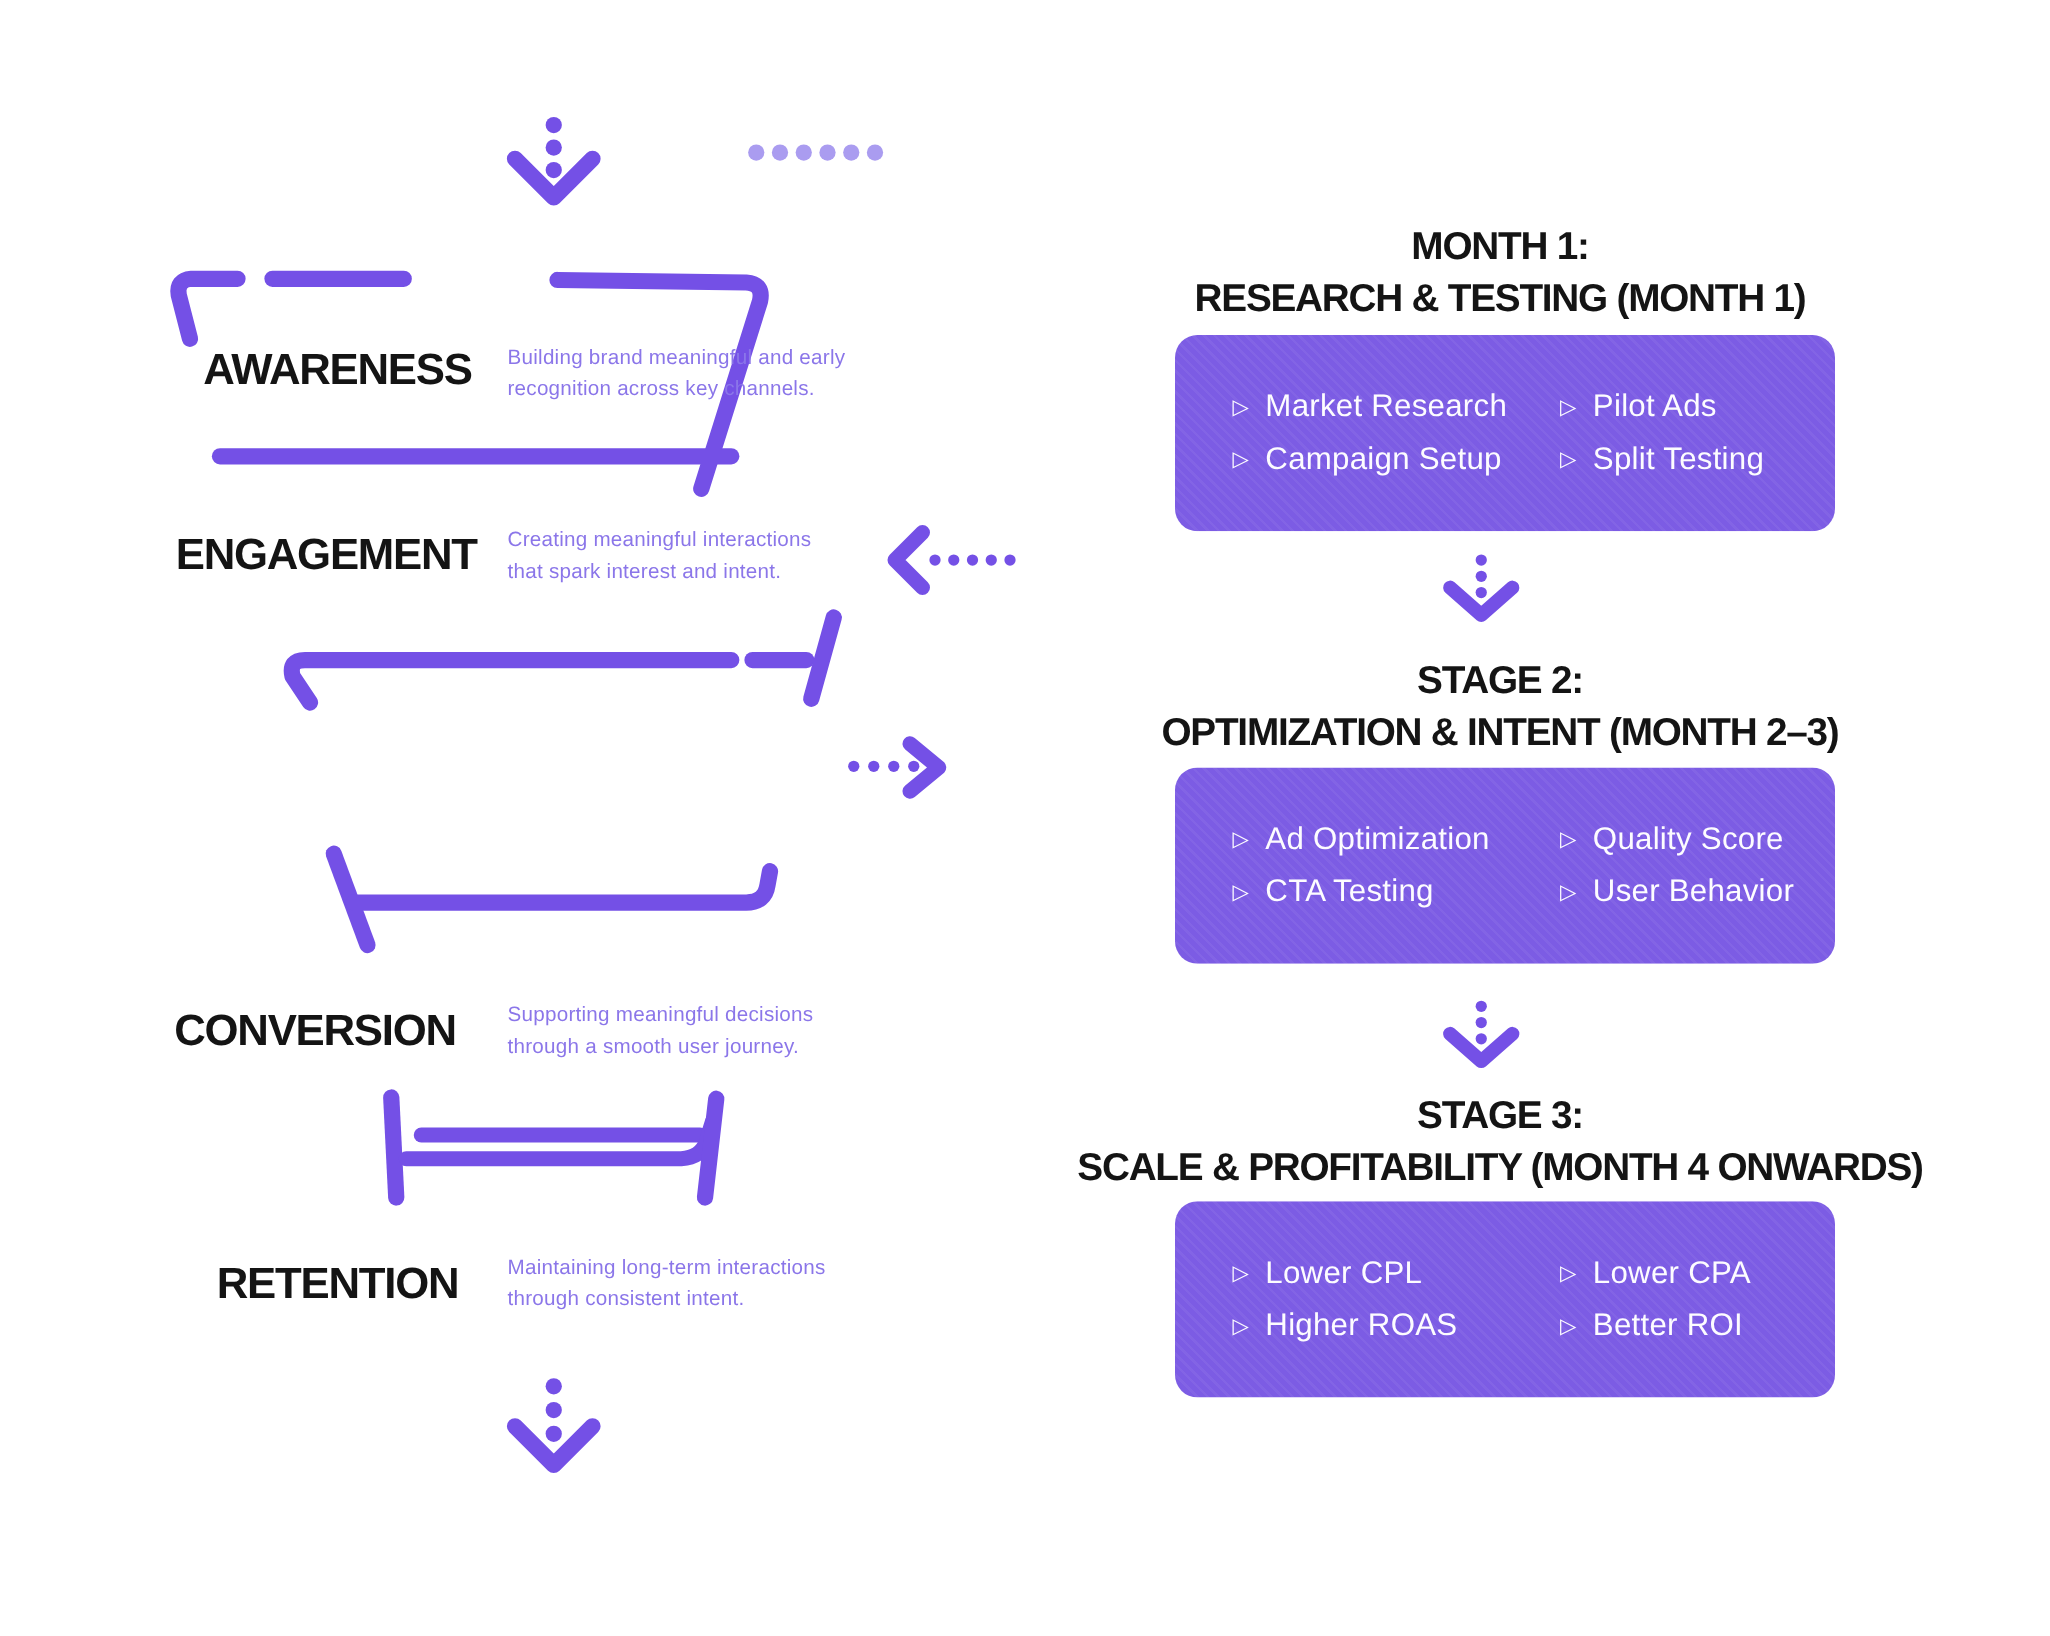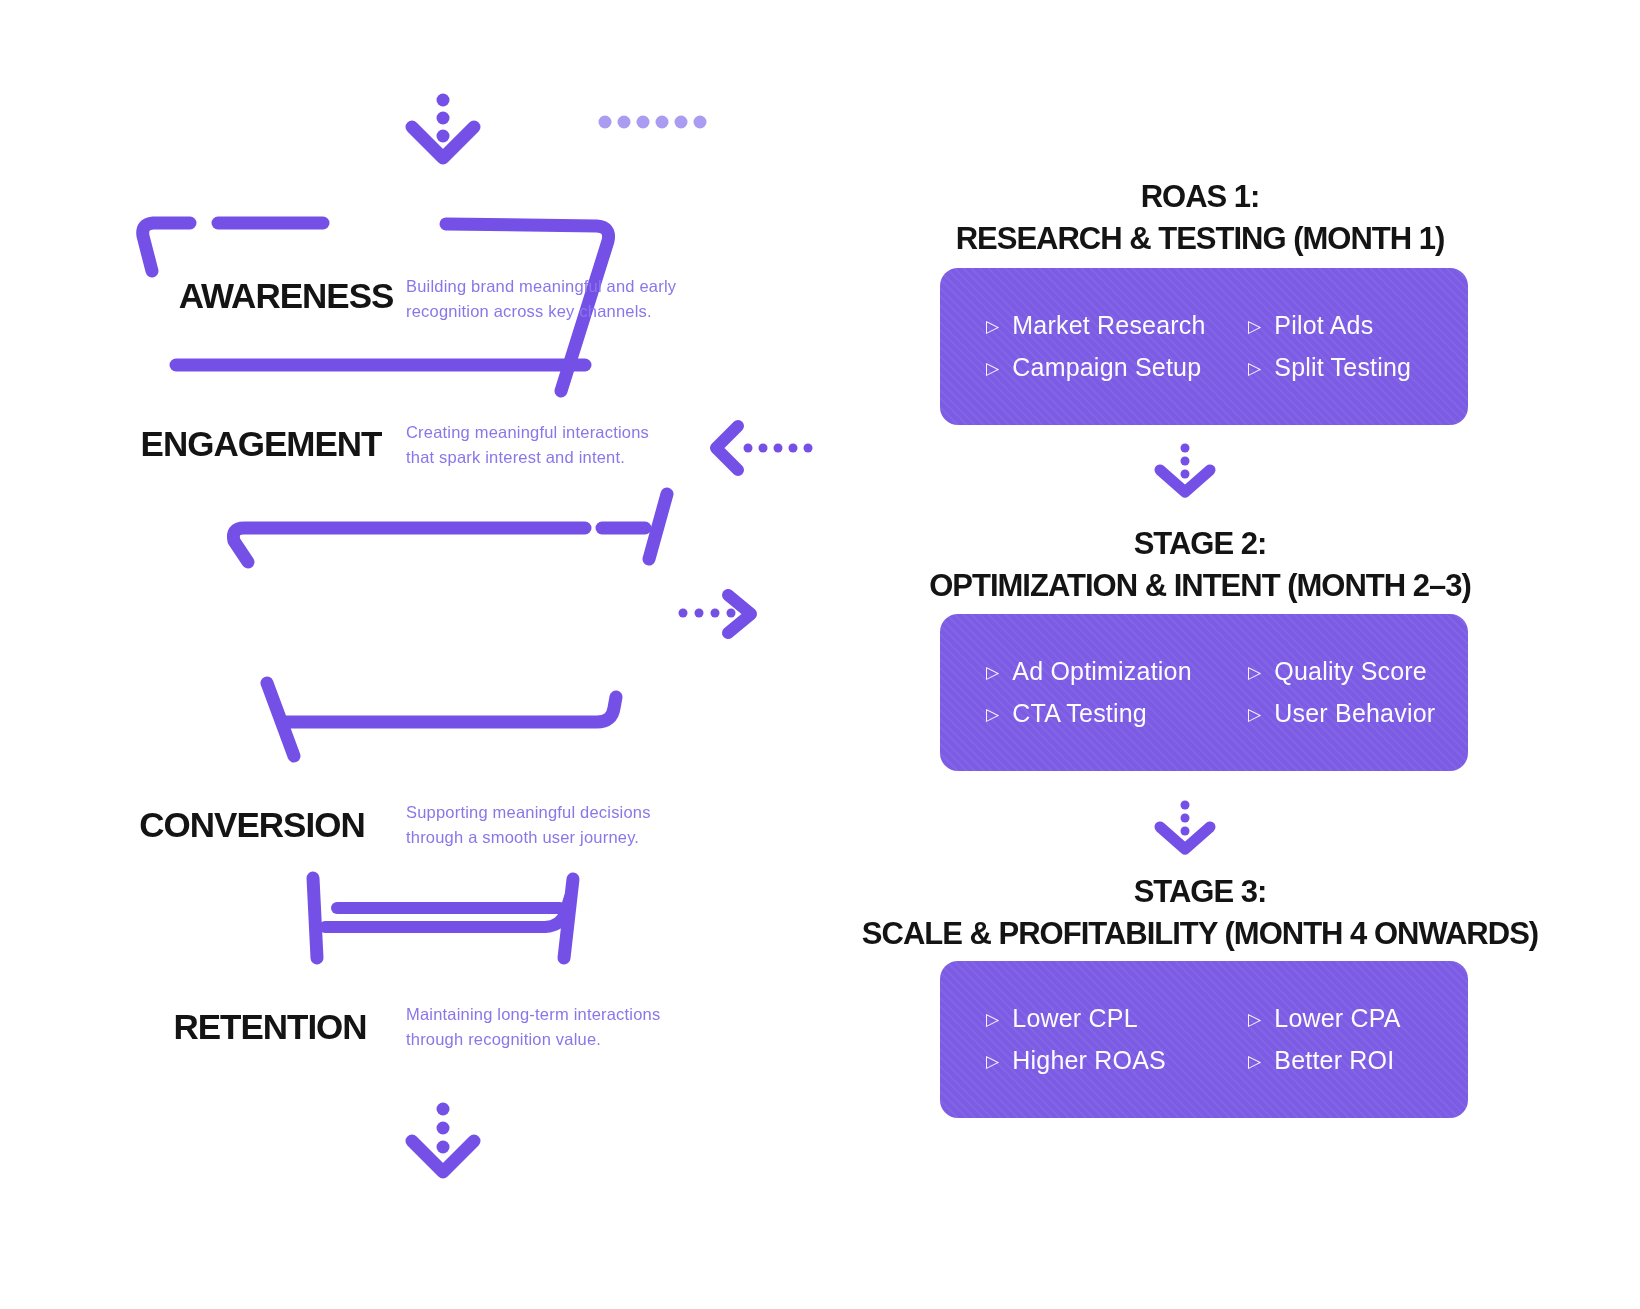--- a/index.html
+++ b/index.html
@@ -126,21 +126,21 @@
     </g>
 
     <g>
       <circle class="dot" cx="1185" cy="805" r="4.5"></circle>
       <circle class="dot" cx="1185" cy="818" r="4.5"></circle>
       <circle class="dot" cx="1185" cy="831" r="4.5"></circle>
       <path class="chev" stroke-width="11" d="M1160,827 L1185,849 L1210,827"></path>
     </g>
   </svg>
 
-  <div class="flabel" style="left:286px;top:296px">AWARENESS</div>
+  <div class="flabel" style="left:270px;top:296px">AWARENESS</div>
   <div class="fdesc" style="left:406px;top:274px">
     <div>Building brand meaningful and early</div>
     <div>recognition across key channels.</div>
   </div>
 
   <div class="flabel" style="left:261px;top:444px">ENGAGEMENT</div>
   <div class="fdesc" style="left:406px;top:420px">
     <div>Creating meaningful interactions</div>
     <div>that spark interest and intent.</div>
   </div>
@@ -148,25 +148,25 @@
 
   <div class="flabel" style="left:252px;top:825px">CONVERSION</div>
   <div class="fdesc" style="left:406px;top:800px">
     <div>Supporting meaningful decisions</div>
     <div>through a smooth user journey.</div>
   </div>
 
   <div class="flabel" style="left:270px;top:1027px">RETENTION</div>
   <div class="fdesc" style="left:406px;top:1002px">
     <div>Maintaining long-term interactions</div>
-    <div>through recognition value.</div>
+    <div>through consistent intent.</div>
   </div>
 
   <div class="stage-heading" style="top:176px">
-    <div>ROAS 1:</div>
+    <div>MONTH 1:</div>
     <div>RESEARCH &amp; TESTING (MONTH 1)</div>
   </div>
   <div class="stage-box" style="top:268px">
     <div class="col col1">
       <div class="item">
         <span class="tri">▷</span>
         <span>Market Research</span>
       </div>
       <div class="item">
         <span class="tri">▷</span>

